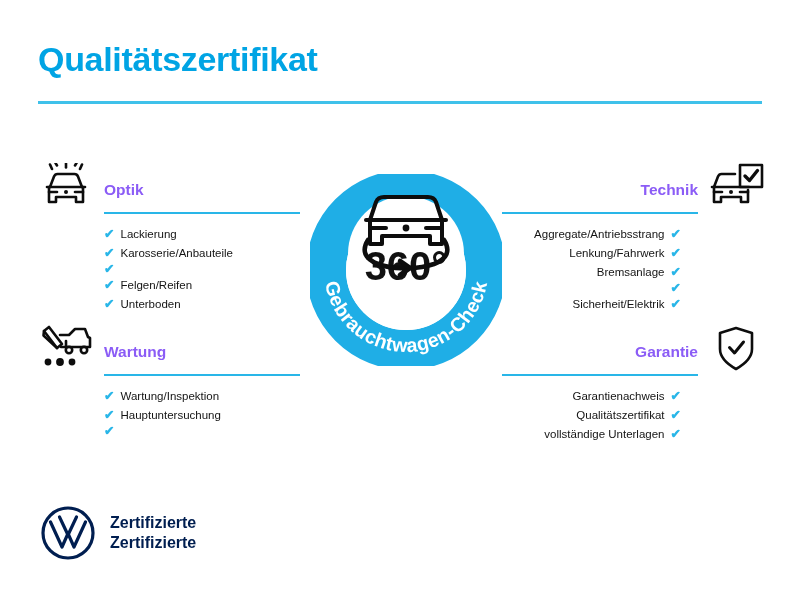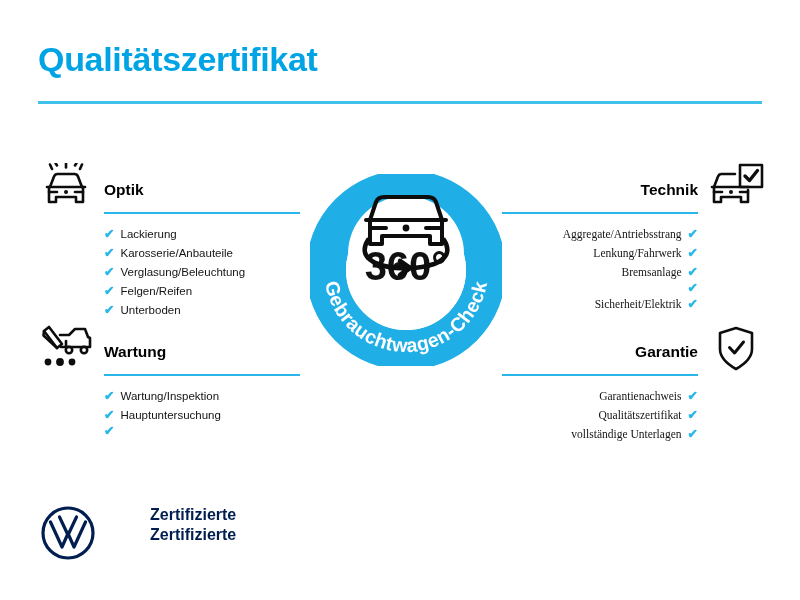--- a/index.html
+++ b/index.html
@@ -67,21 +67,21 @@
   .sec-icon svg { display: block; width: 100%; height: 100%; }
 
   .left .sec-icon  { left: 0; }
   .right .sec-icon { right: 0; }
 
   .sec-title {
     position: absolute;
     top: 18px;
     font-size: 15.5px;
     font-weight: bold;
-    color: #000000;
+    color: #8b5cf6;
     white-space: nowrap;
   }
   .left  .sec-title { left: 66px; }
   .right .sec-title { right: 66px; }
 
   .sec-underline {
     position: absolute;
     top: 49px;
     height: 2px;
     background: #29B6E8;
@@ -91,21 +91,21 @@
 
   
   .check-list {
     list-style: none;
     margin: 0;
     padding: 0;
     position: absolute;
     top: 62px;
   }
   .left  .check-list { left: 66px;  text-align: left; }
-  .right .check-list { right: 66px; text-align: right; font-family: Liberation Serif, serif; }
+  .right .check-list { right: 83px; text-align: right; }
 
   .check-item {
     font-size: 11.5px;
     color: #141414;
     line-height: 19px;
     white-space: nowrap;
     display: flex;
     align-items: center;
   }
   .right .check-item { justify-content: flex-end; }
@@ -128,21 +128,21 @@
     height: 224px;
   }
   .badge svg { display: block; width: 100%; height: 100%; }
 
   
   .footer-logo {
     position: absolute;
     left: 40px;
     top: 505px;
     display: flex;
-    gap: 40px;
+    align-items: center;
   }
   .vw-mark {
     width: 56px;
     height: 56px;
     flex: 0 0 56px;
   }
   .vw-mark svg { display: block; width: 100%; height: 100%; }
   .footer-text {
     margin-left: 14px;
     font-size: 16px;
@@ -184,21 +184,20 @@
       <li class="check-item">
         <span class="check-mark">✔</span>
         <span>Lackierung</span>
       </li>
       <li class="check-item">
         <span class="check-mark">✔</span>
         <span>Karosserie/Anbauteile</span>
       </li>
       <li class="check-item">
         <span class="check-mark">✔</span>
-        <span>Verglasung/Beleuchtung</span>
       </li>
       <li class="check-item">
         <span class="check-mark">✔</span>
         <span>Felgen/Reifen</span>
       </li>
       <li class="check-item">
         <span class="check-mark">✔</span>
         <span>Unterboden</span>
       </li>
     </ul>

